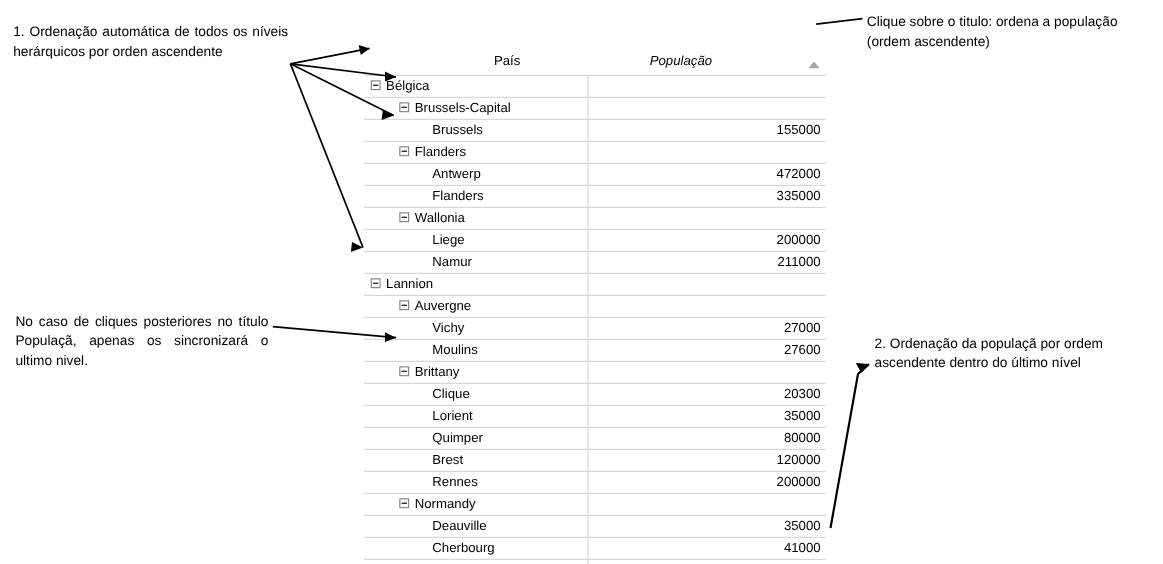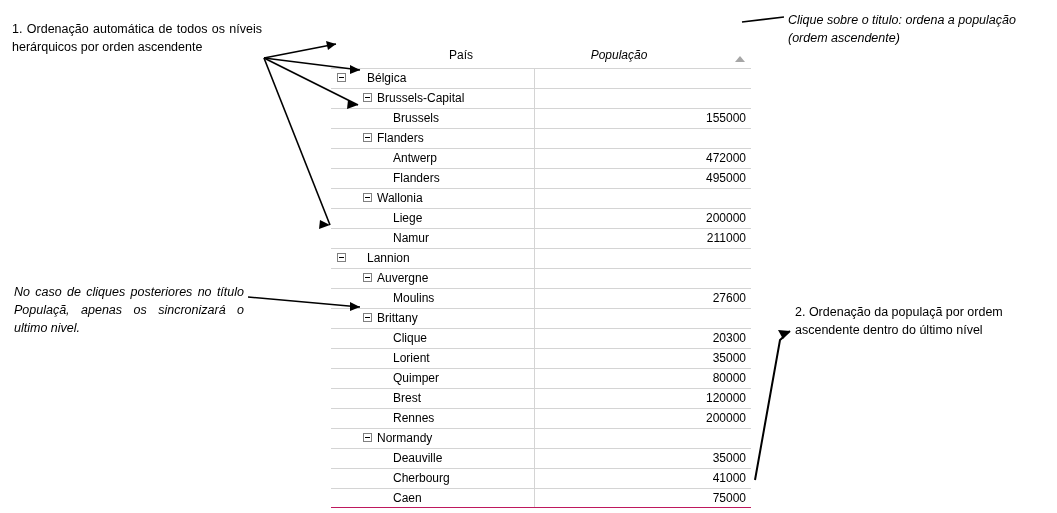--- a/index.html
+++ b/index.html
@@ -18,21 +18,20 @@
   }
 
   
   .annotation {
     position: absolute;
     line-height: 1.45;
     color: #000;
     font-size: 12.5px;
   }
   .annotation.italic {
-    font-style: italic;
   }
   #ann-1 { left: 12px;  top: 20px;  width: 250px; text-align: justify; }
   #ann-2 { left: 14px;  top: 283px; width: 230px; text-align: justify; }
   #ann-3 { left: 788px; top: 11px;  width: 268px; }
   #ann-4 { left: 795px; top: 303px; width: 230px; }
 
   
   #grid {
     position: absolute;
     left: 331px;
@@ -114,21 +113,21 @@
     position: absolute;
     left: 1px;
     top: 3px;
     width: 5px;
     height: 1px;
     background: #000;
   }
 
   
   .lvl0 .exp   { left: 6px; }
-  .lvl0 .label { left: 36px; }
+  .lvl0 .label { left: 20px; }
   .lvl1 .exp   { left: 32px; }
   .lvl1 .label { left: 46px; }
   .lvl2 .label { left: 62px; }
 
   
   #arrows {
     position: absolute;
     left: 0;
     top: 0;
     width: 1057px;
@@ -180,21 +179,21 @@
         <span class="value"></span>
       </div>
       <div class="row lvl2">
         <span class="label">Antwerp</span>
         <span class="sep"></span>
         <span class="value">472000</span>
       </div>
       <div class="row lvl2">
         <span class="label">Flanders</span>
         <span class="sep"></span>
-        <span class="value">495000</span>
+        <span class="value">335000</span>
       </div>
       <div class="row lvl1">
         <span class="exp"></span>
         <span class="label">Wallonia</span>
         <span class="sep"></span>
         <span class="value"></span>
       </div>
       <div class="row lvl2">
         <span class="label">Liege</span>
         <span class="sep"></span>
@@ -209,20 +208,25 @@
         <span class="exp"></span>
         <span class="label">Lannion</span>
         <span class="sep"></span>
         <span class="value"></span>
       </div>
       <div class="row lvl1">
         <span class="exp"></span>
         <span class="label">Auvergne</span>
         <span class="sep"></span>
         <span class="value"></span>
+      </div>
+      <div class="row lvl2">
+        <span class="label">Vichy</span>
+        <span class="sep"></span>
+        <span class="value">27000</span>
       </div>
       <div class="row lvl2">
         <span class="label">Moulins</span>
         <span class="sep"></span>
         <span class="value">27600</span>
       </div>
       <div class="row lvl1">
         <span class="exp"></span>
         <span class="label">Brittany</span>
         <span class="sep"></span>

